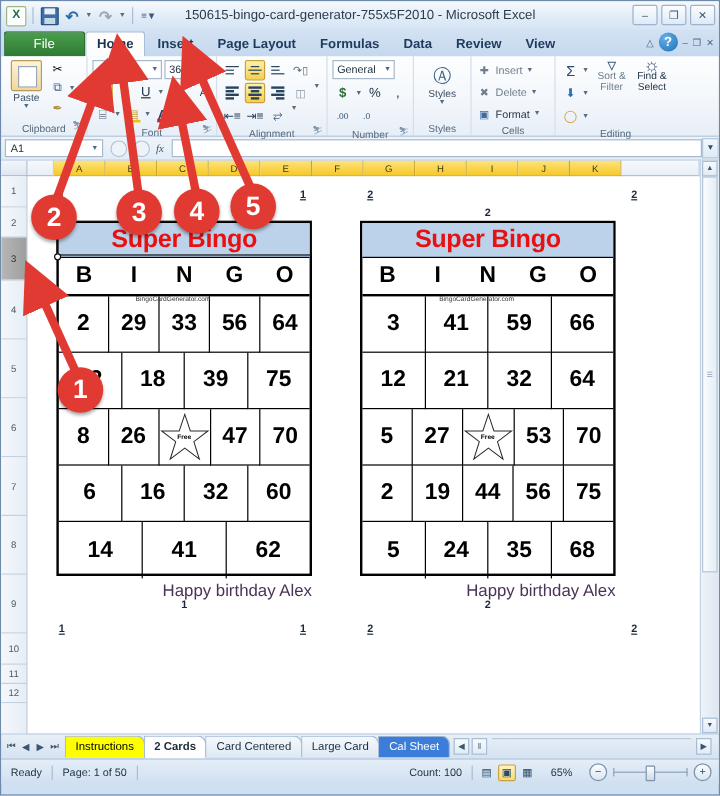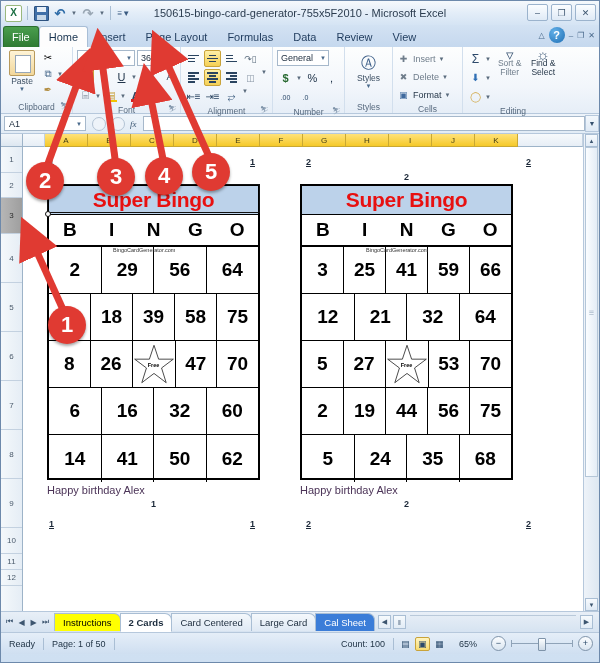--- a/index.html
+++ b/index.html
@@ -33,23 +33,23 @@
     color:#2b3c4f;line-height:24px;pointer-events:none;}
   .wctrls{position:absolute;right:3px;top:3px;display:flex;gap:3px;}
   .wbtn{width:19px;height:15px;border:1px solid #9bb3cd;border-radius:2px;
     background:linear-gradient(to bottom,#fbfdff,#dfeaf6);
     display:flex;align-items:center;justify-content:center;font-size:9px;color:#3d5670;}
 
   
   .tabstrip{height:22px;display:flex;align-items:flex-end;position:relative;
     background:linear-gradient(to bottom,#d3e2f3,#c5d8ee);padding-left:2px;}
   .tab{height:20px;line-height:20px;padding:0 9px;font-size:11px;color:#1e3a5c;
-    border:1px solid transparent;border-bottom:none;border-radius:3px 3px 0 0;}
+    border:1px solid transparent;border-bottom:none;border-radius:3px 3px 0 0;font-weight:bold;}
   .tab.file{background:linear-gradient(to bottom,#4a9e4d,#2f7a33);color:#fff;
-    font-weight:normal;border-color:#2b6e2f;padding:0 8px;}
+    font-weight:normal;border-color:#2b6e2f;padding:0 24px;}
   .tab.active{background:#fdfdfd;border-color:#a8bed6;color:#18334f;}
   .helpzone{position:absolute;right:4px;top:2px;display:flex;align-items:center;gap:4px;}
   .help-ic{width:16px;height:16px;border-radius:50%;background:radial-gradient(circle at 35% 30%,#63b0e8,#1f6fb5);
     color:#fff;font-size:11px;font-weight:bold;display:flex;align-items:center;justify-content:center;}
 
   
   .ribbon{height:66px;background:linear-gradient(to bottom,#fdfefe 0%,#f2f6fb 60%,#e6eef7 100%);
     border-bottom:1px solid #b6c8dc;display:flex;position:relative;}
   .rgroup{position:relative;height:66px;display:flex;flex-direction:column;
     border-right:1px solid #d2dfed;box-sizing:border-box;}
@@ -134,21 +134,21 @@
   .bingo-row{display:flex;height:47px;}
   .bingo-row div{flex:1;display:flex;align-items:center;justify-content:center;
     font-size:19px;font-weight:bold;color:#000;border-right:1px solid #000;border-bottom:1px solid #000;box-sizing:border-box;}
   .bingo-row div:last-child{border-right:none;}
   .bingo-row:last-child div{border-bottom:none;}
   .watermark{position:absolute;font-size:5.5px;color:#333;white-space:nowrap;}
   .freecell{position:relative;}
   .freecell svg{width:42px;height:40px;}
   .freetxt{position:absolute;left:50%;top:52%;transform:translate(-50%,-50%);
     font-size:5.5px;color:#000;font-weight:bold;}
-  .cardcaption{position:absolute;font-size:11px;color:#4b3357;text-align:left;}
+  .cardcaption{position:absolute;font-size:14px;color:#4b3357;text-align:right;}
 
   
   .selbox{position:absolute;border:1px solid #111;box-sizing:border-box;pointer-events:none;}
   .selhandle{position:absolute;width:4px;height:4px;background:#fff;border:1px solid #111;border-radius:50%;}
 
   
   .anno{position:absolute;z-index:50;}
   .circ{position:absolute;width:38px;height:38px;border-radius:50%;
     background:#e03a32;color:#fff;font-weight:bold;font-size:22px;
     display:flex;align-items:center;justify-content:center;
@@ -548,28 +548,28 @@
             <div>B</div>
             <div>I</div>
             <div>N</div>
             <div>G</div>
             <div>O</div>
           </div>
           <div class="watermark" style="left:64px;top:61px;">BingoCardGenerator.com</div>
           <div class="bingo-row">
             <div>2</div>
             <div>29</div>
+            <div>33</div>
             <div>56</div>
             <div>64</div>
           </div>
           <div class="bingo-row">
             <div>12</div>
             <div>18</div>
             <div>39</div>
-            <div>58</div>
             <div>75</div>
           </div>
           <div class="bingo-row">
             <div>8</div>
             <div>26</div>
             <div class="freecell">
               <svg viewBox="0 0 100 95">
                 <polygon points="50,3 61,36 96,36 68,57 79,92 50,70 21,92 32,57 4,36 39,36" fill="#ffffff" stroke="#2a2a2a" stroke-width="2"></polygon>
               </svg>
               <span class="freetxt">Free</span>
@@ -579,42 +579,40 @@
           </div>
           <div class="bingo-row">
             <div>6</div>
             <div>16</div>
             <div>32</div>
             <div>60</div>
           </div>
           <div class="bingo-row">
             <div>14</div>
             <div>41</div>
-            <div>50</div>
             <div>62</div>
           </div>
         </div>
         <div class="cardcaption" style="left:24px;top:337px;width:213px;">Happy birthday Alex</div>
 
         <div class="selbox" style="left:24px;top:37px;width:213px;height:29px;"></div>
         <div class="selhandle" style="left:22px;top:64px;"></div>
 
         <div class="card" style="left:277px;top:37px;width:213px;height:296px;">
           <div class="card-title">Super Bingo</div>
           <div class="bingo-hdr">
             <div>B</div>
             <div>I</div>
             <div>N</div>
             <div>G</div>
             <div>O</div>
           </div>
           <div class="watermark" style="left:64px;top:61px;">BingoCardGenerator.com</div>
           <div class="bingo-row">
             <div>3</div>
-            <div>25</div>
             <div>41</div>
             <div>59</div>
             <div>66</div>
           </div>
           <div class="bingo-row">
             <div>12</div>
             <div>21</div>
             <div>32</div>
             <div>64</div>
           </div>

